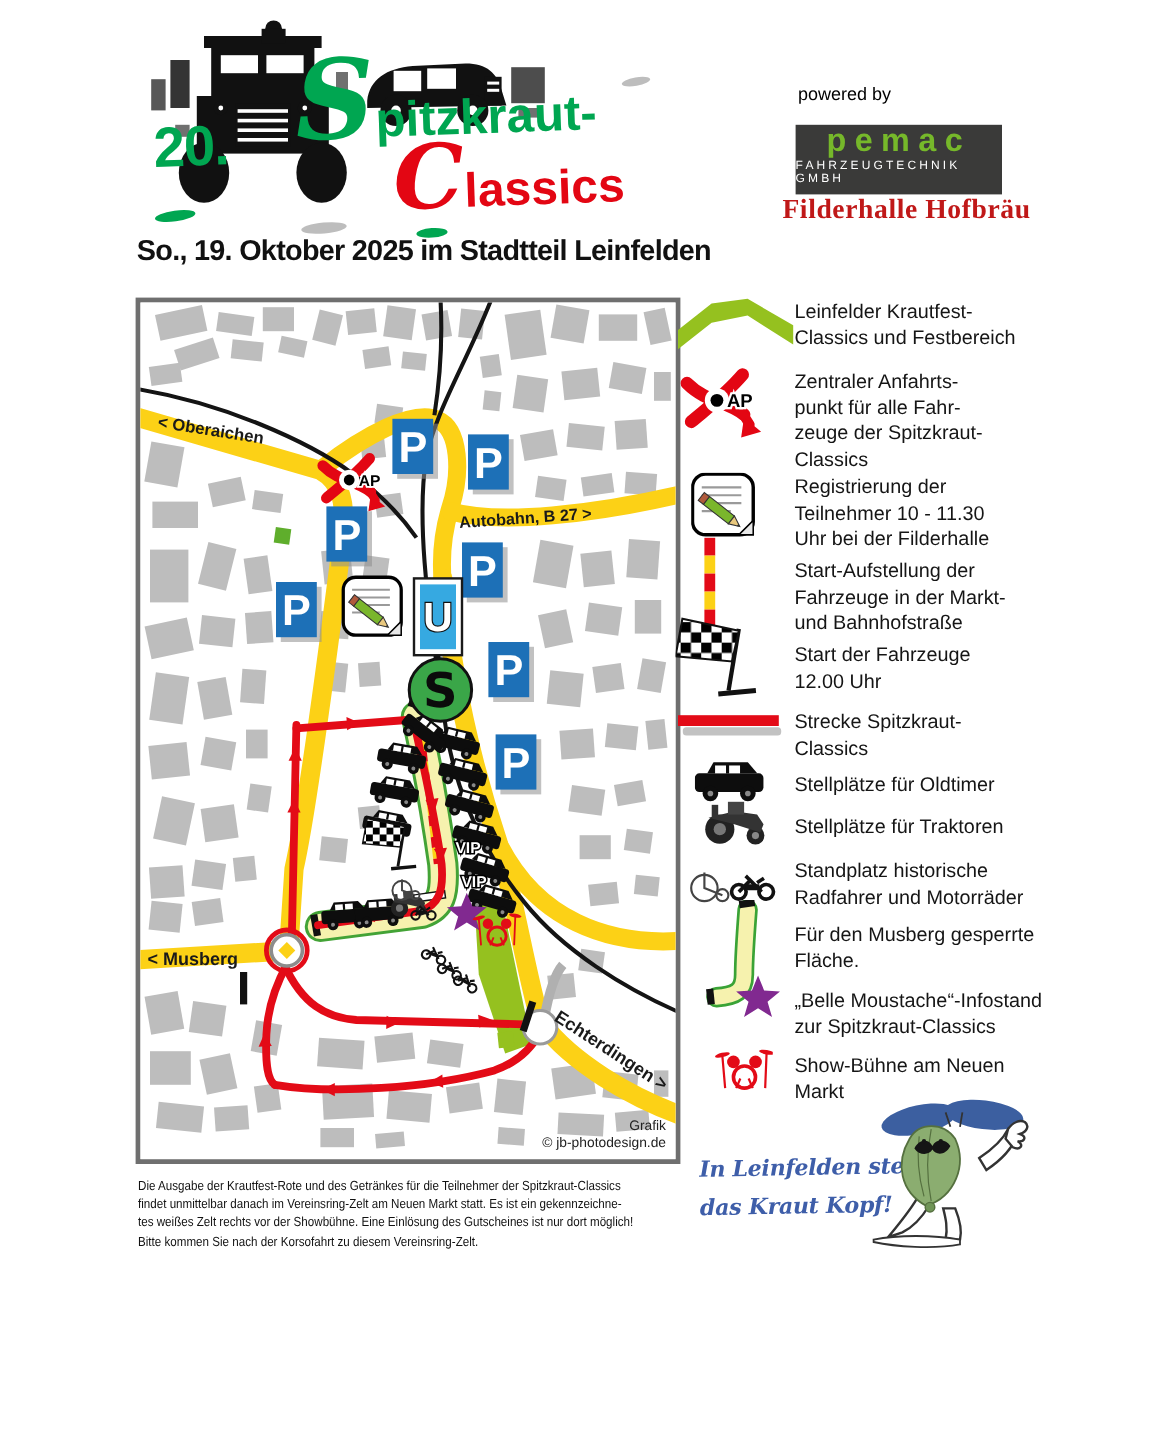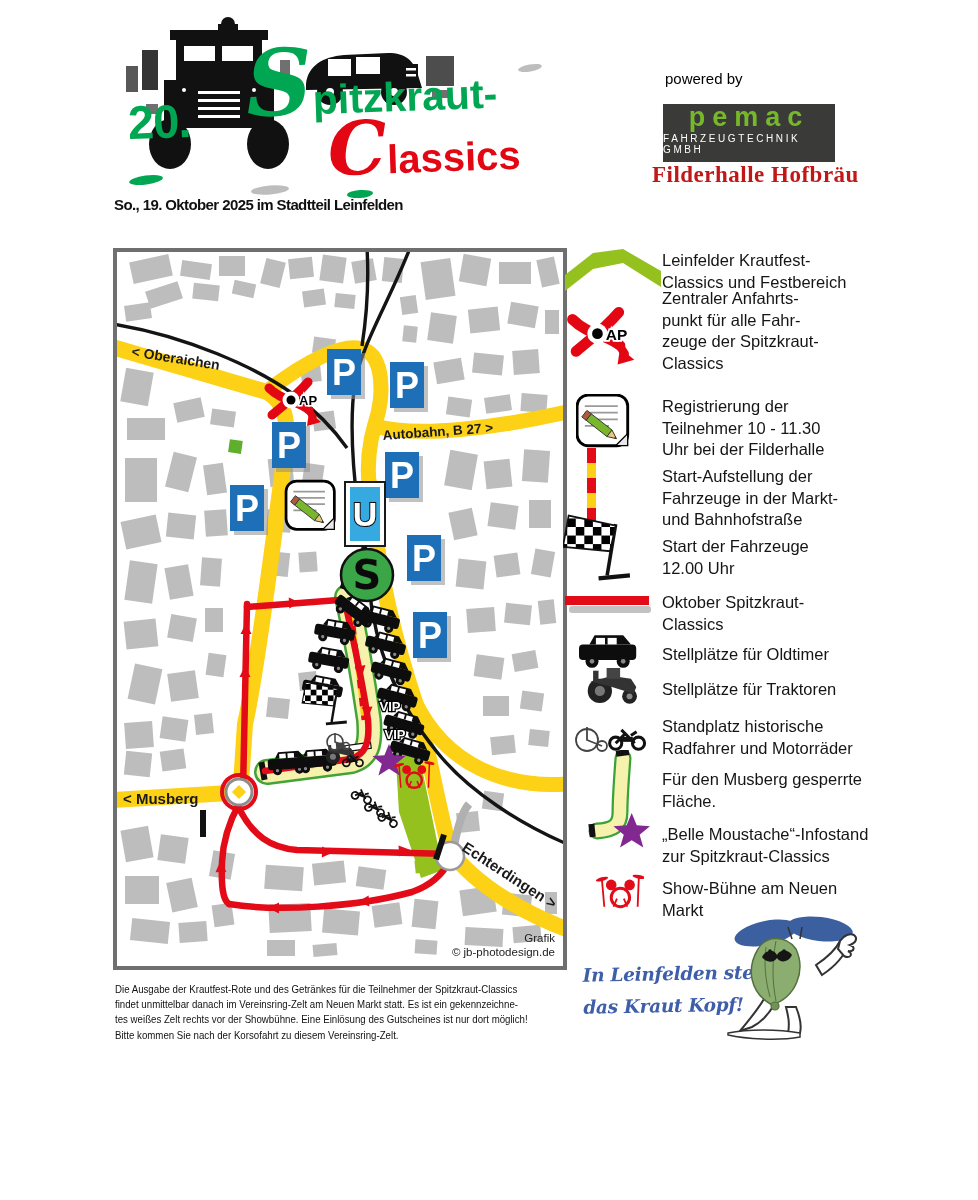--- a/index.html
+++ b/index.html
@@ -22,21 +22,21 @@
     color:var(--logo_red);transform:rotate(-2deg);white-space:nowrap;}
   #logo-word2::first-letter{font-size:74px;font-family:"DejaVu Serif",serif;font-style:italic;}
   #powered-by{left:665px;top:70px;font-size:15px;color:#000000;}
   #pemac-box{left:663px;top:104px;width:172px;height:58px;background:#3a3a39;
     display:flex;flex-direction:column;align-items:center;justify-content:flex-start;}
   #pemac-name{font-size:27px;font-weight:bold;color:var(--pemac_green);letter-spacing:7px;
     line-height:26px;text-transform:lowercase;}
   #pemac-sub{font-size:10px;color:#fff;letter-spacing:2.6px;margin-top:3px;}
   #sponsor{left:652px;top:162px;font-size:23px;font-weight:bold;color:var(--hofbraeu_red);
     font-family:"Liberation Serif",serif;letter-spacing:0.5px;}
-  #heading{left:114px;top:196px;font-size:15px;font-weight:bold;letter-spacing:-0.6px;color:#111;}
+  #heading{left:114px;top:196px;font-size:24px;font-weight:bold;letter-spacing:-0.6px;color:#111;}
 
   
   #map-frame{left:113px;top:248px;width:454px;height:722px;border:4px solid #6f6f6f;
     box-sizing:border-box;background:#fff;}
   .bld{fill:#bdbdbd;}
   .road{stroke:var(--road_yellow);fill:none;stroke-linecap:round;stroke-linejoin:round;}
   .rail{stroke:#141414;fill:none;stroke-width:3.4;}
   .route{stroke:var(--route_red);fill:none;stroke-width:6.5;stroke-linecap:round;stroke-linejoin:round;}
   .maplabel{font-family:"Liberation Sans",sans-serif;font-weight:600;fill:#1a1a1a;}
   .ptxt{font:bold 36px "Liberation Sans",sans-serif;fill:#fff;text-anchor:middle;}
@@ -459,21 +459,21 @@
     <div>Leinfelder Krautfest-</div>
     <div>Classics und Festbereich</div>
   </div>
 
   <svg class="lg-icon" style="left:563px;top:300px" width="76" height="72" viewBox="-32 -28 64 60">
     <use href="#apicon"></use>
     <circle cx="-3" cy="0" r="8.5" fill="#fff"></circle>
       <circle cx="-3" cy="0" r="4.5" fill="#000"></circle>
     <text class="aptxt" x="4" y="5">AP</text>
   </svg>
-  <div class="lg-text" style="top:288px">
+  <div class="lg-text" style="top:308px">
     <div>Zentraler Anfahrts-</div>
     <div>punkt für alle Fahr-</div>
     <div>zeuge der Spitzkraut-</div>
     <div>Classics</div>
   </div>
 
   <svg class="lg-icon" style="left:576px;top:394px" width="56" height="56">
     <use href="#notepad" transform="scale(1.1)"></use>
   </svg>
   <div class="lg-text" style="top:396px">
@@ -501,21 +501,21 @@
   <div class="lg-text" style="top:536px">
     <div>Start der Fahrzeuge</div>
     <div>12.00 Uhr</div>
   </div>
 
   <svg class="lg-icon" style="left:565px;top:594px" width="92" height="22">
     <rect x="4" y="12" width="82" height="7" rx="3" fill="#9a9a9a" opacity="0.6"></rect>
     <rect x="0" y="2" width="84" height="9" fill="var(--route_red)"></rect>
   </svg>
   <div class="lg-text" style="top:592px">
-    <div>Oktober Spitzkraut-</div>
+    <div>Strecke Spitzkraut-</div>
     <div>Classics</div>
   </div>
 
   <svg class="lg-icon" style="left:579px;top:634px" width="66" height="40">
     <use href="#car" transform="scale(1.3)"></use>
   </svg>
   <div class="lg-text" style="top:644px">
     <div>Stellplätze für Oldtimer</div>
   </div>
 

